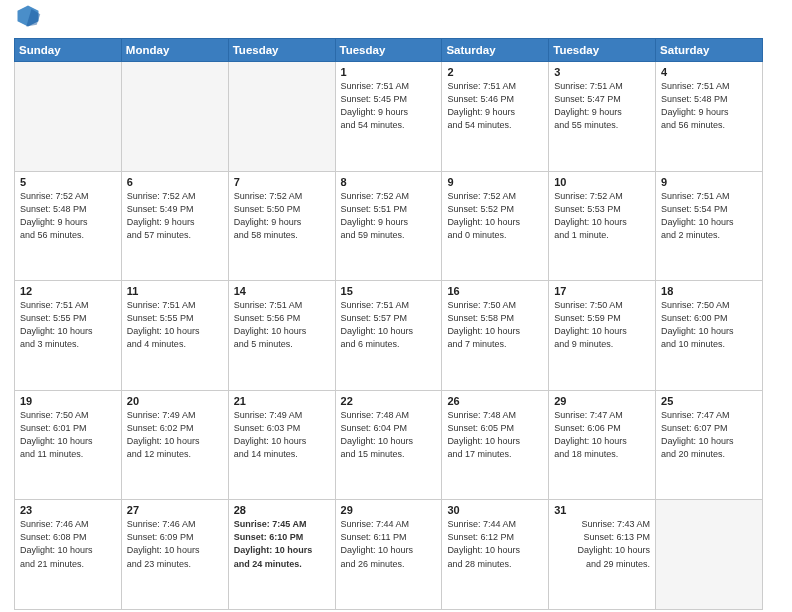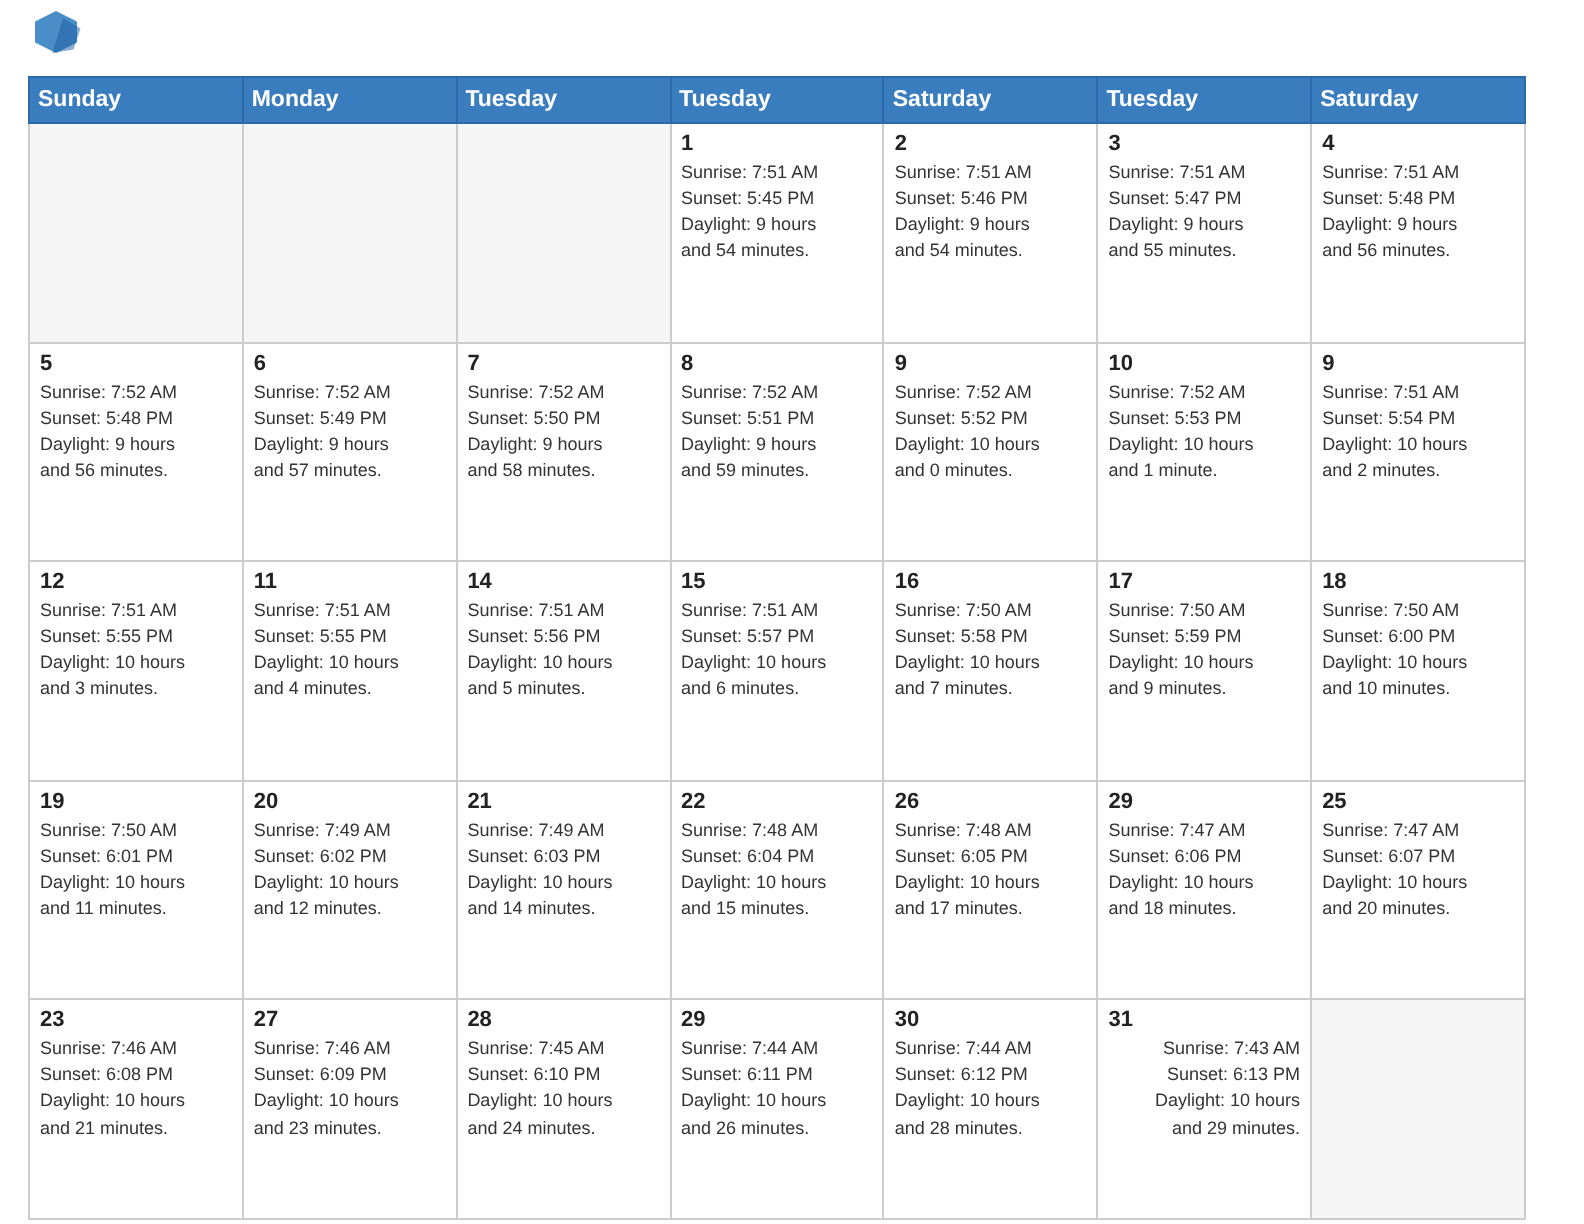--- a/index.html
+++ b/index.html
@@ -331,21 +331,21 @@
           </td>
           <td>
             <span class="day-num">27</span>
             <div class="day-info" style="white-space: pre-line;">Sunrise: 7:46 AM
 Sunset: 6:09 PM
 Daylight: 10 hours
 and 23 minutes.</div>
           </td>
           <td>
             <span class="day-num">28</span>
-            <div class="day-info" style="white-space: pre-line;">Sunrise: 7:45 AM
+            <div class="day-info" style="white-space: pre-line; font-weight: bold;">Sunrise: 7:45 AM
 Sunset: 6:10 PM
 Daylight: 10 hours
 and 24 minutes.</div>
           </td>
           <td>
             <span class="day-num">29</span>
             <div class="day-info" style="white-space: pre-line;">Sunrise: 7:44 AM
 Sunset: 6:11 PM
 Daylight: 10 hours
 and 26 minutes.</div>

